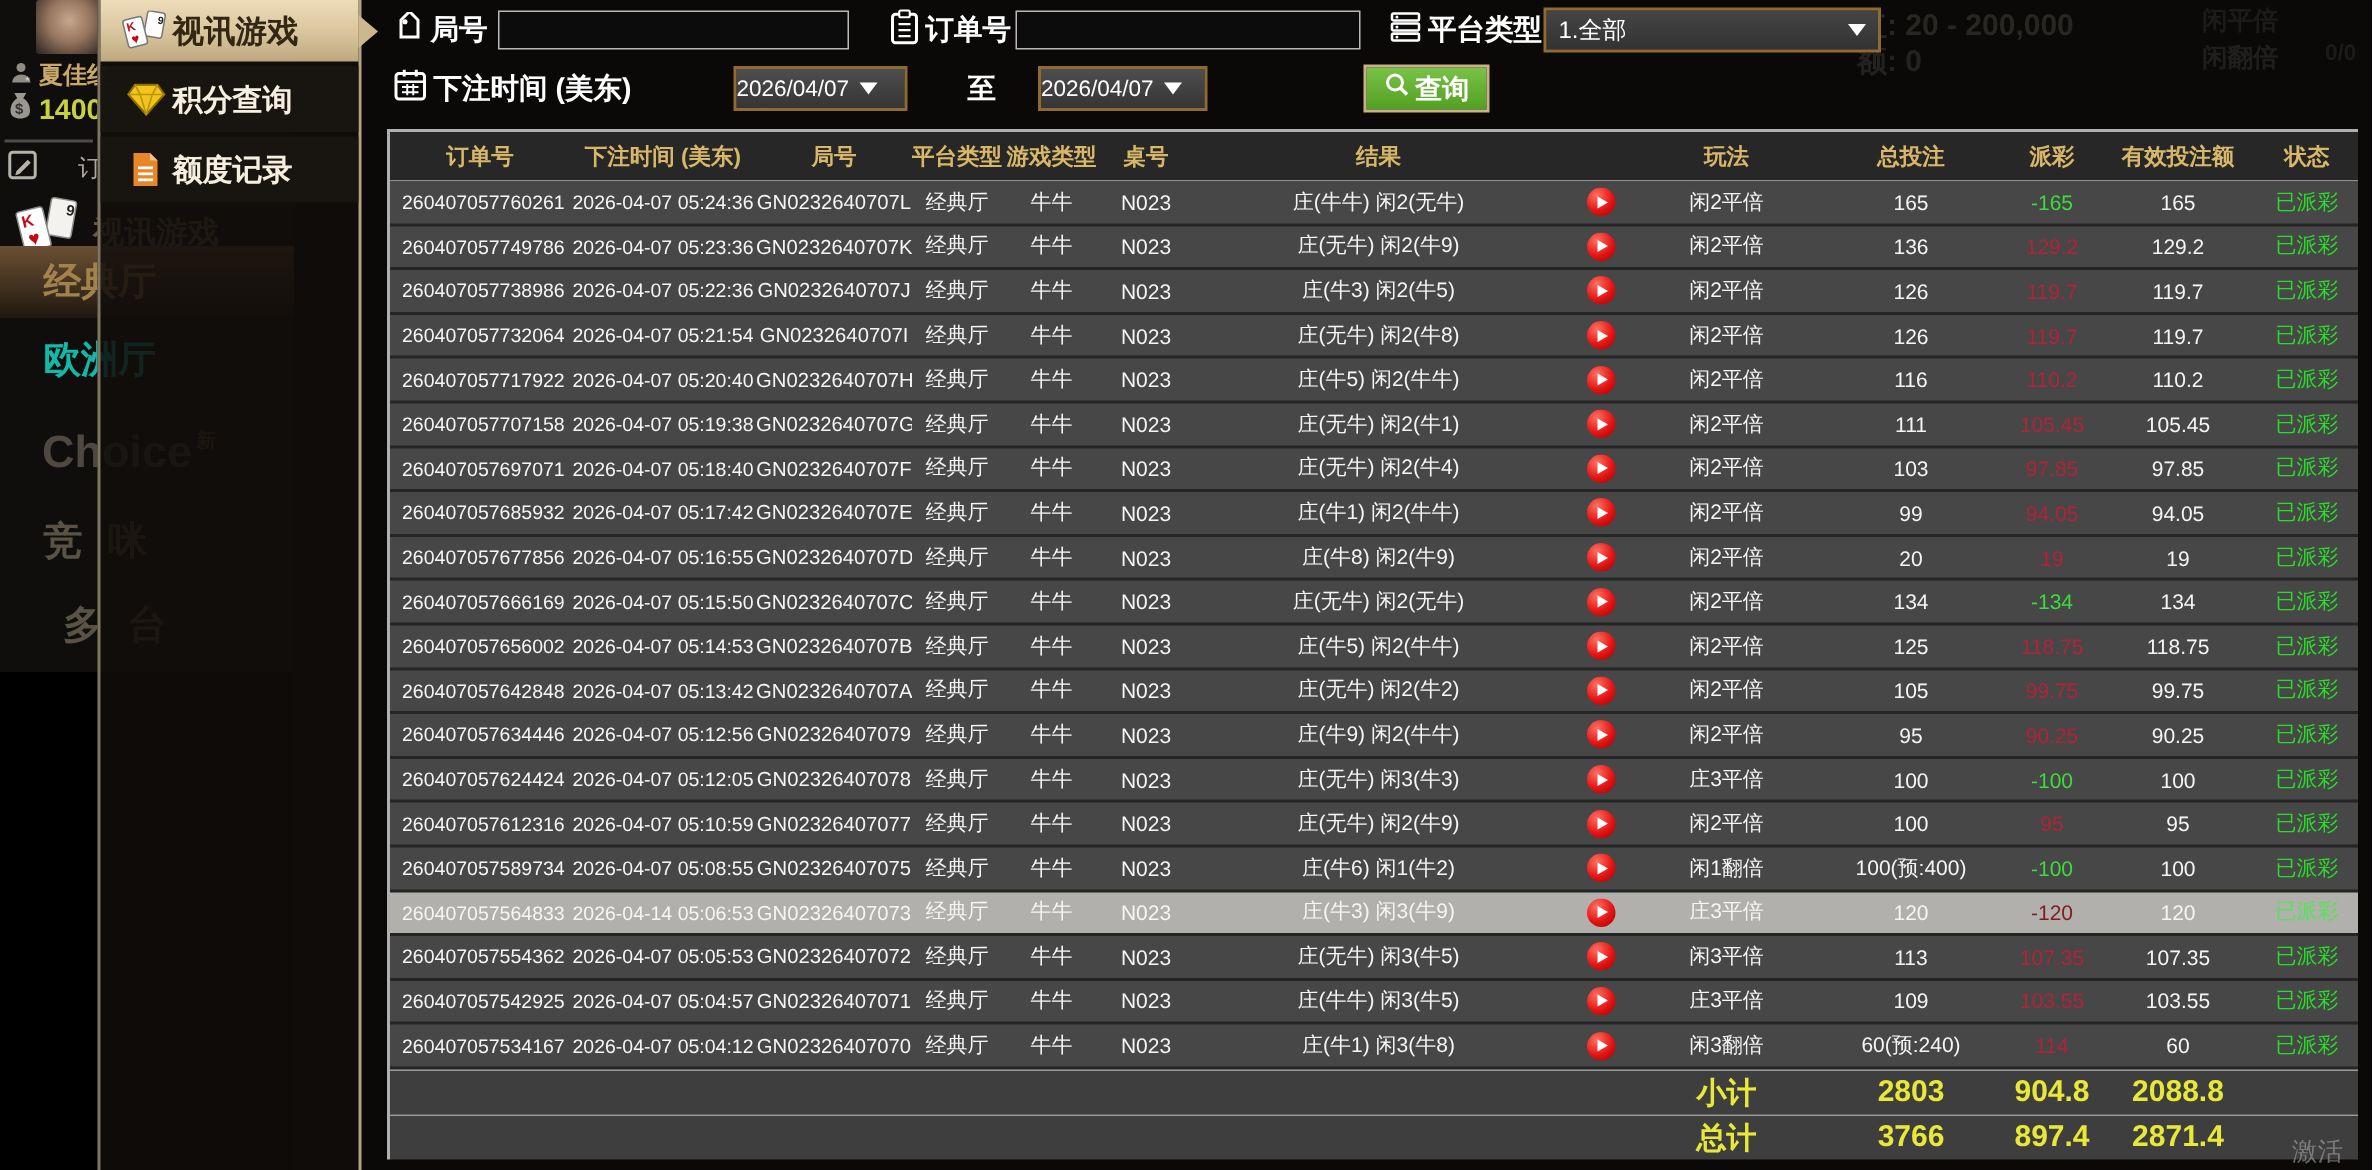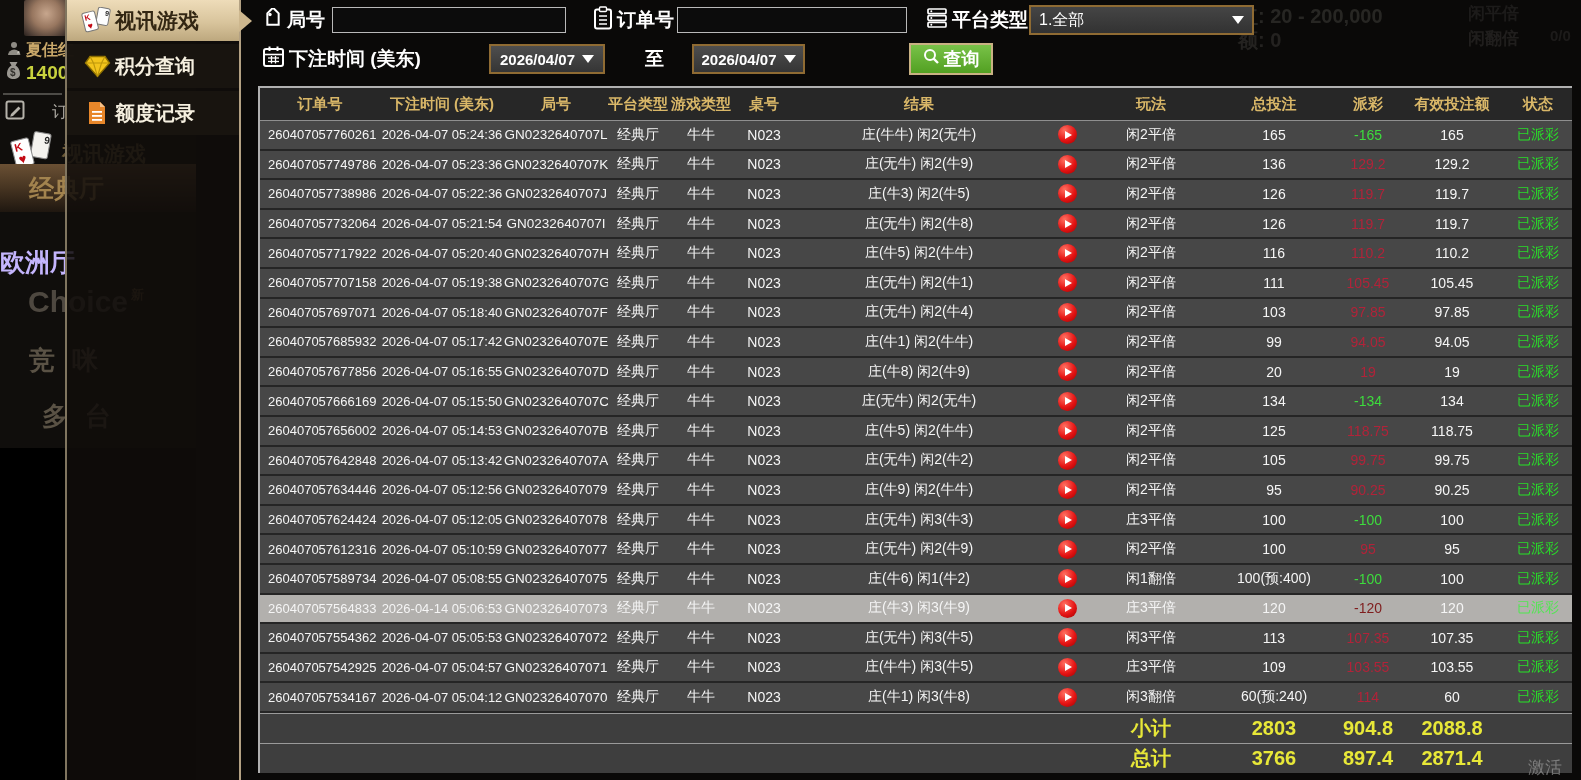--- a/index.html
+++ b/index.html
@@ -17,21 +17,21 @@
                color:#c8d23e;font-size:19px;font-weight:bold;white-space:nowrap;}
   .bg-divider{position:absolute;left:3px;top:93px;width:59px;height:2px;background:#4d4b47;}
   .edit-row{position:absolute;left:5px;top:100px;display:flex;align-items:center;
             color:#aaa7a0;font-size:16px;}
   .edit-row .lbl{margin-left:27px;}
   .bg-menu-title{position:absolute;left:10px;top:131px;display:flex;align-items:center;}
   .bg-menu-title .lbl{margin-left:6px;color:#6d5a38;font-size:21px;font-weight:bold;white-space:nowrap;}
   .bg-item{position:absolute;left:0;width:196px;white-space:nowrap;font-weight:bold;}
   .bg-item-classic{top:164px;height:48px;line-height:48px;padding-left:29px;font-size:25px;color:#a2834e;
                    background:linear-gradient(180deg,#6a5034 0%,#4a3723 45%,#1f1710 100%);box-sizing:border-box;}
-  .bg-item-europe{top:238px;height:48px;line-height:48px;font-size:25px;color:#c4b5fd;box-sizing:border-box;}
+  .bg-item-europe{top:216px;height:48px;line-height:48px;padding-left:29px;font-size:25px;color:#14b8a6;box-sizing:border-box;}
   .bg-item-choice{top:276px;height:52px;line-height:52px;padding-left:28px;font-size:30px;color:#4e4840;box-sizing:border-box;}
   .bg-item-choice .badge{font-size:13px;color:#5c4a2e;position:relative;top:-13px;margin-left:3px;font-weight:bold;}
   .bg-item-jingmi{top:334px;height:52px;line-height:52px;padding-left:29px;font-size:26px;color:#5a5245;letter-spacing:17px;box-sizing:border-box;}
   .bg-item-duotai{top:390px;height:52px;line-height:52px;padding-left:42px;font-size:26px;color:#5a5245;letter-spacing:17px;box-sizing:border-box;}
   .faint{position:absolute;white-space:nowrap;font-weight:bold;}
   .f-limit{left:1238px;top:3px;font-size:20px;color:rgba(195,190,182,0.16);}
   .f-amt{left:1238px;top:27px;font-size:20px;color:rgba(195,190,182,0.14);}
   .f-lab1{left:1468px;top:2px;font-size:17px;color:rgba(195,190,182,0.10);}
   .f-lab2{left:1468px;top:27px;font-size:17px;color:rgba(195,190,182,0.12);}
   .f-ratio{left:1550px;top:27px;font-size:15px;color:rgba(195,190,182,0.10);}
@@ -52,21 +52,21 @@
   .ficon{position:absolute;}
   .finput{position:absolute;background:#0c0c0c;border:1px solid #b9b9b9;color:#eee;font-size:14px;
           padding:0 6px;outline:none;}
   .fselect{position:absolute;left:773px;top:5px;width:225px;height:30px;box-sizing:border-box;cursor:pointer;
            background:linear-gradient(180deg,#454545,#323232);border:2px solid #8f6b33;display:flex;
            align-items:center;color:#fff;font-size:16px;padding:0 8px;}
   .fselect .caret{margin-left:auto;}
   .caret{width:0;height:0;border-left:6px solid transparent;border-right:6px solid transparent;border-top:8px solid #fff;}
   .datebox{position:absolute;height:30px;box-sizing:border-box;cursor:pointer;
            background:linear-gradient(180deg,#4e4e4e,#353535);border:2px solid #8f6b33;display:flex;
-           align-items:center;justify-content:center;gap:7px;color:#fff;font-size:15px;font-weight:bold;}
+           align-items:center;gap:7px;color:#fff;font-size:15px;font-weight:normal;}
   .querybtn{position:absolute;left:653px;top:43px;width:84px;height:32px;box-sizing:border-box;cursor:pointer;
             background:linear-gradient(180deg,#79c248 0%,#52a022 100%);border:2px solid #c9b183;
             color:#fff;font-size:18px;font-weight:bold;display:flex;align-items:center;justify-content:center;gap:4px;}
   
   .table{position:absolute;left:2px;top:86px;width:1312px;border-top:2px solid #b0b0b0;border-left:2px solid #b0b0b0;}
   .thead{display:flex;height:32px;align-items:center;background:#272727;color:#d9b768;
          font-size:15px;font-weight:bold;border-bottom:1px solid #8f8f8f;}
   .trow{display:flex;height:29.6px;align-items:center;background:#474747;color:#f5f5f5;
         font-size:14px;border-bottom:2px solid #252525;box-sizing:border-box;}
   .trow.hl{background:#b2b0ad;}

